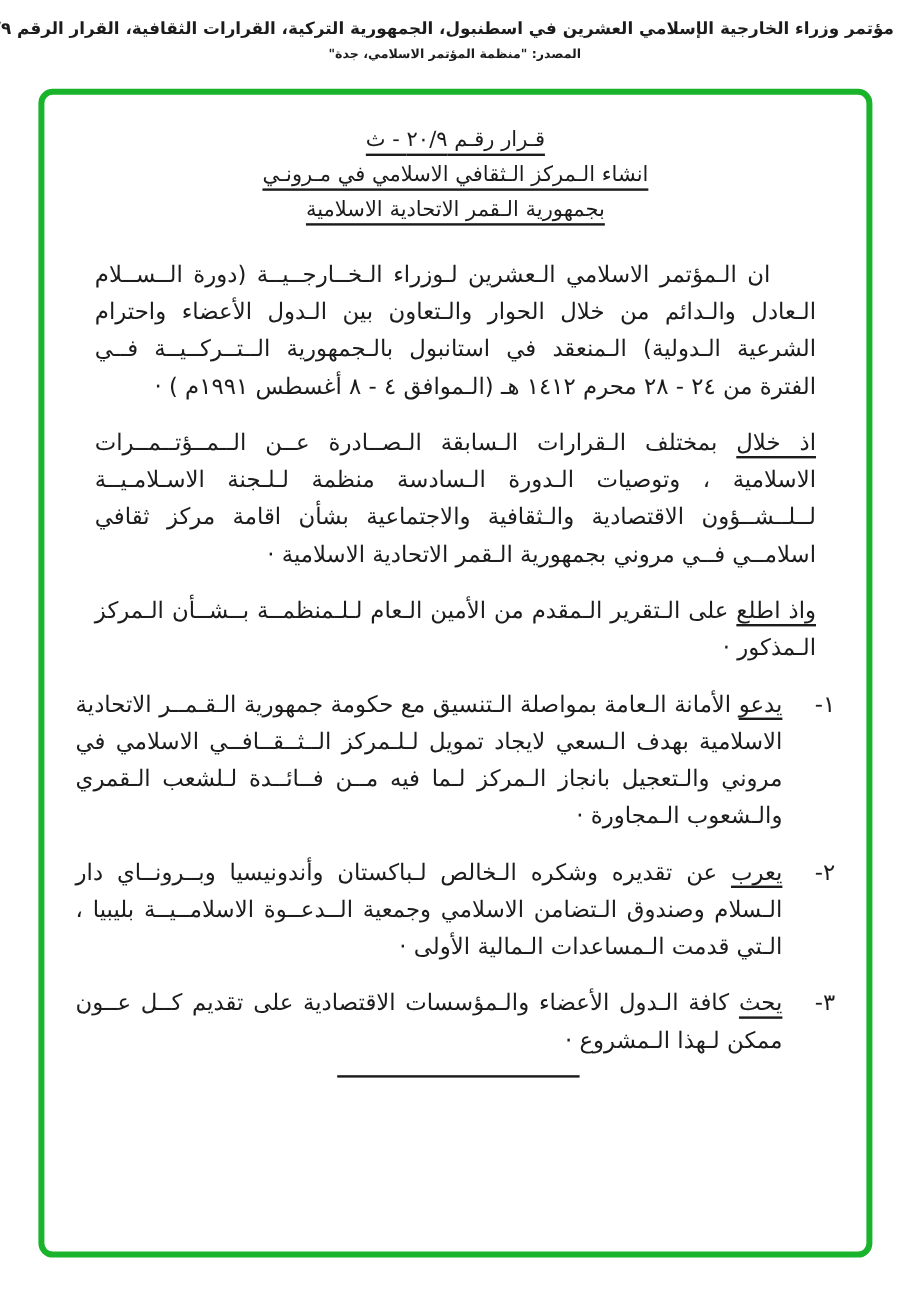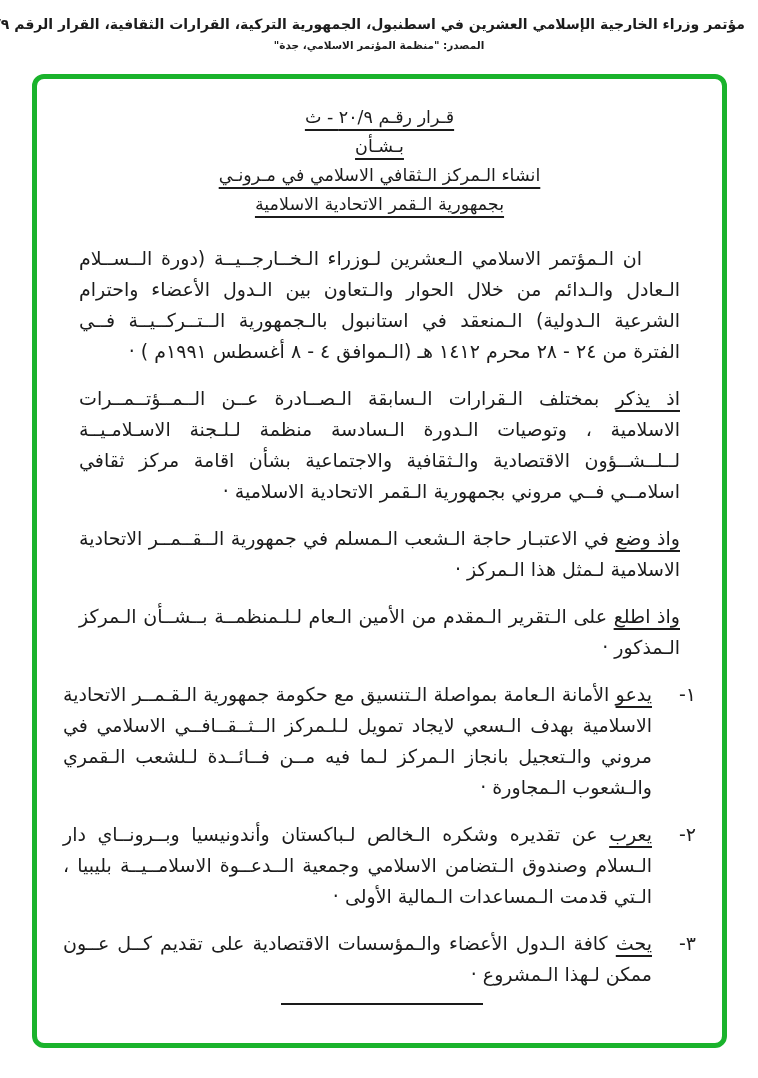--- a/index.html
+++ b/index.html
@@ -92,32 +92,29 @@
   <div class="page-header">
     <div class="hdr-title">مؤتمر وزراء الخارجية الإسلامي العشرين في اسطنبول، الجمهورية التركية، القرارات الثقافية، القرار الرقم ٢٠/٩-ث</div>
     <div class="hdr-source">المصدر:  "منظمة المؤتمر الاسلامي، جدة"</div>
   </div>
 
   <div class="doc-frame" style="border-color: rgb(26, 179, 44);">
     <div class="doc" dir="rtl" style="color: rgb(28, 28, 28);">
 
       <div class="doc-title">
         <div class="t-line">قـرار رقـم ٢٠/٩ - ث</div>
-        <div class="t-line">بـشـأن</div>
         <div class="t-line">انشاء الـمركز الـثقافي الاسلامي في مـرونـي</div>
         <div class="t-line">بجمهورية الـقمر الاتحادية الاسلامية</div>
       </div>
 
       <p class="para p1"><span>ان الـمؤتمر الاسلامي الـعشرين لـوزراء الـخــارجــيــة (دورة الــســلام الـعادل والـدائم من خلال الحوار والـتعاون بين الـدول الأعضاء واحترام الشرعية الـدولية) الـمنعقد في استانبول بالـجمهورية الــتــركــيــة فــي الفترة من ٢٤ - ٢٨ محرم ١٤١٢ هـ (الـموافق ٤ - ٨ أغسطس ١٩٩١م ) ·</span></p>
 
-      <p class="para p2"><span class="lead">اذ يذكر</span>
+      <p class="para p2"><span class="lead">اذ خلال</span>
 <span>بمختلف الـقرارات الـسابقة الـصــادرة عــن الــمــؤتــمــرات الاسلامية ، وتوصيات الـدورة الـسادسة منظمة لـلـجنة الاسـلامـيــة لــلــشــؤون الاقتصادية والـثقافية والاجتماعية بشأن اقامة مركز ثقافي اسلامــي فــي مروني بجمهورية الـقمر الاتحادية الاسلامية ·</span></p>
 
-      <p class="para p3"><span class="lead">واذ وضع</span>
-<span>في الاعتبـار حاجة الـشعب الـمسلم في جمهورية الــقــمــر الاتحادية الاسلامية لـمثل هذا الـمركز ·</span></p>
 
       <p class="para p4"><span class="lead">واذ اطلع</span>
 <span>على الـتقرير الـمقدم من الأمين الـعام لـلـمنظمــة بــشــأن الـمركز الـمذكور ·</span></p>
 
       <div class="item">
         <div class="num">١-</div>
         <p class="itext"><span class="lead">يدعو</span>
 <span>الأمانة الـعامة بمواصلة الـتنسيق مع حكومة جمهورية الـقـمــر الاتحادية الاسلامية بهدف الـسعي لايجاد تمويل لـلـمركز الــثــقــافــي الاسلامي في مروني والـتعجيل بانجاز الـمركز لـما فيه مــن فــائــدة لـلشعب الـقمري والـشعوب الـمجاورة ·</span></p>
       </div>
 

